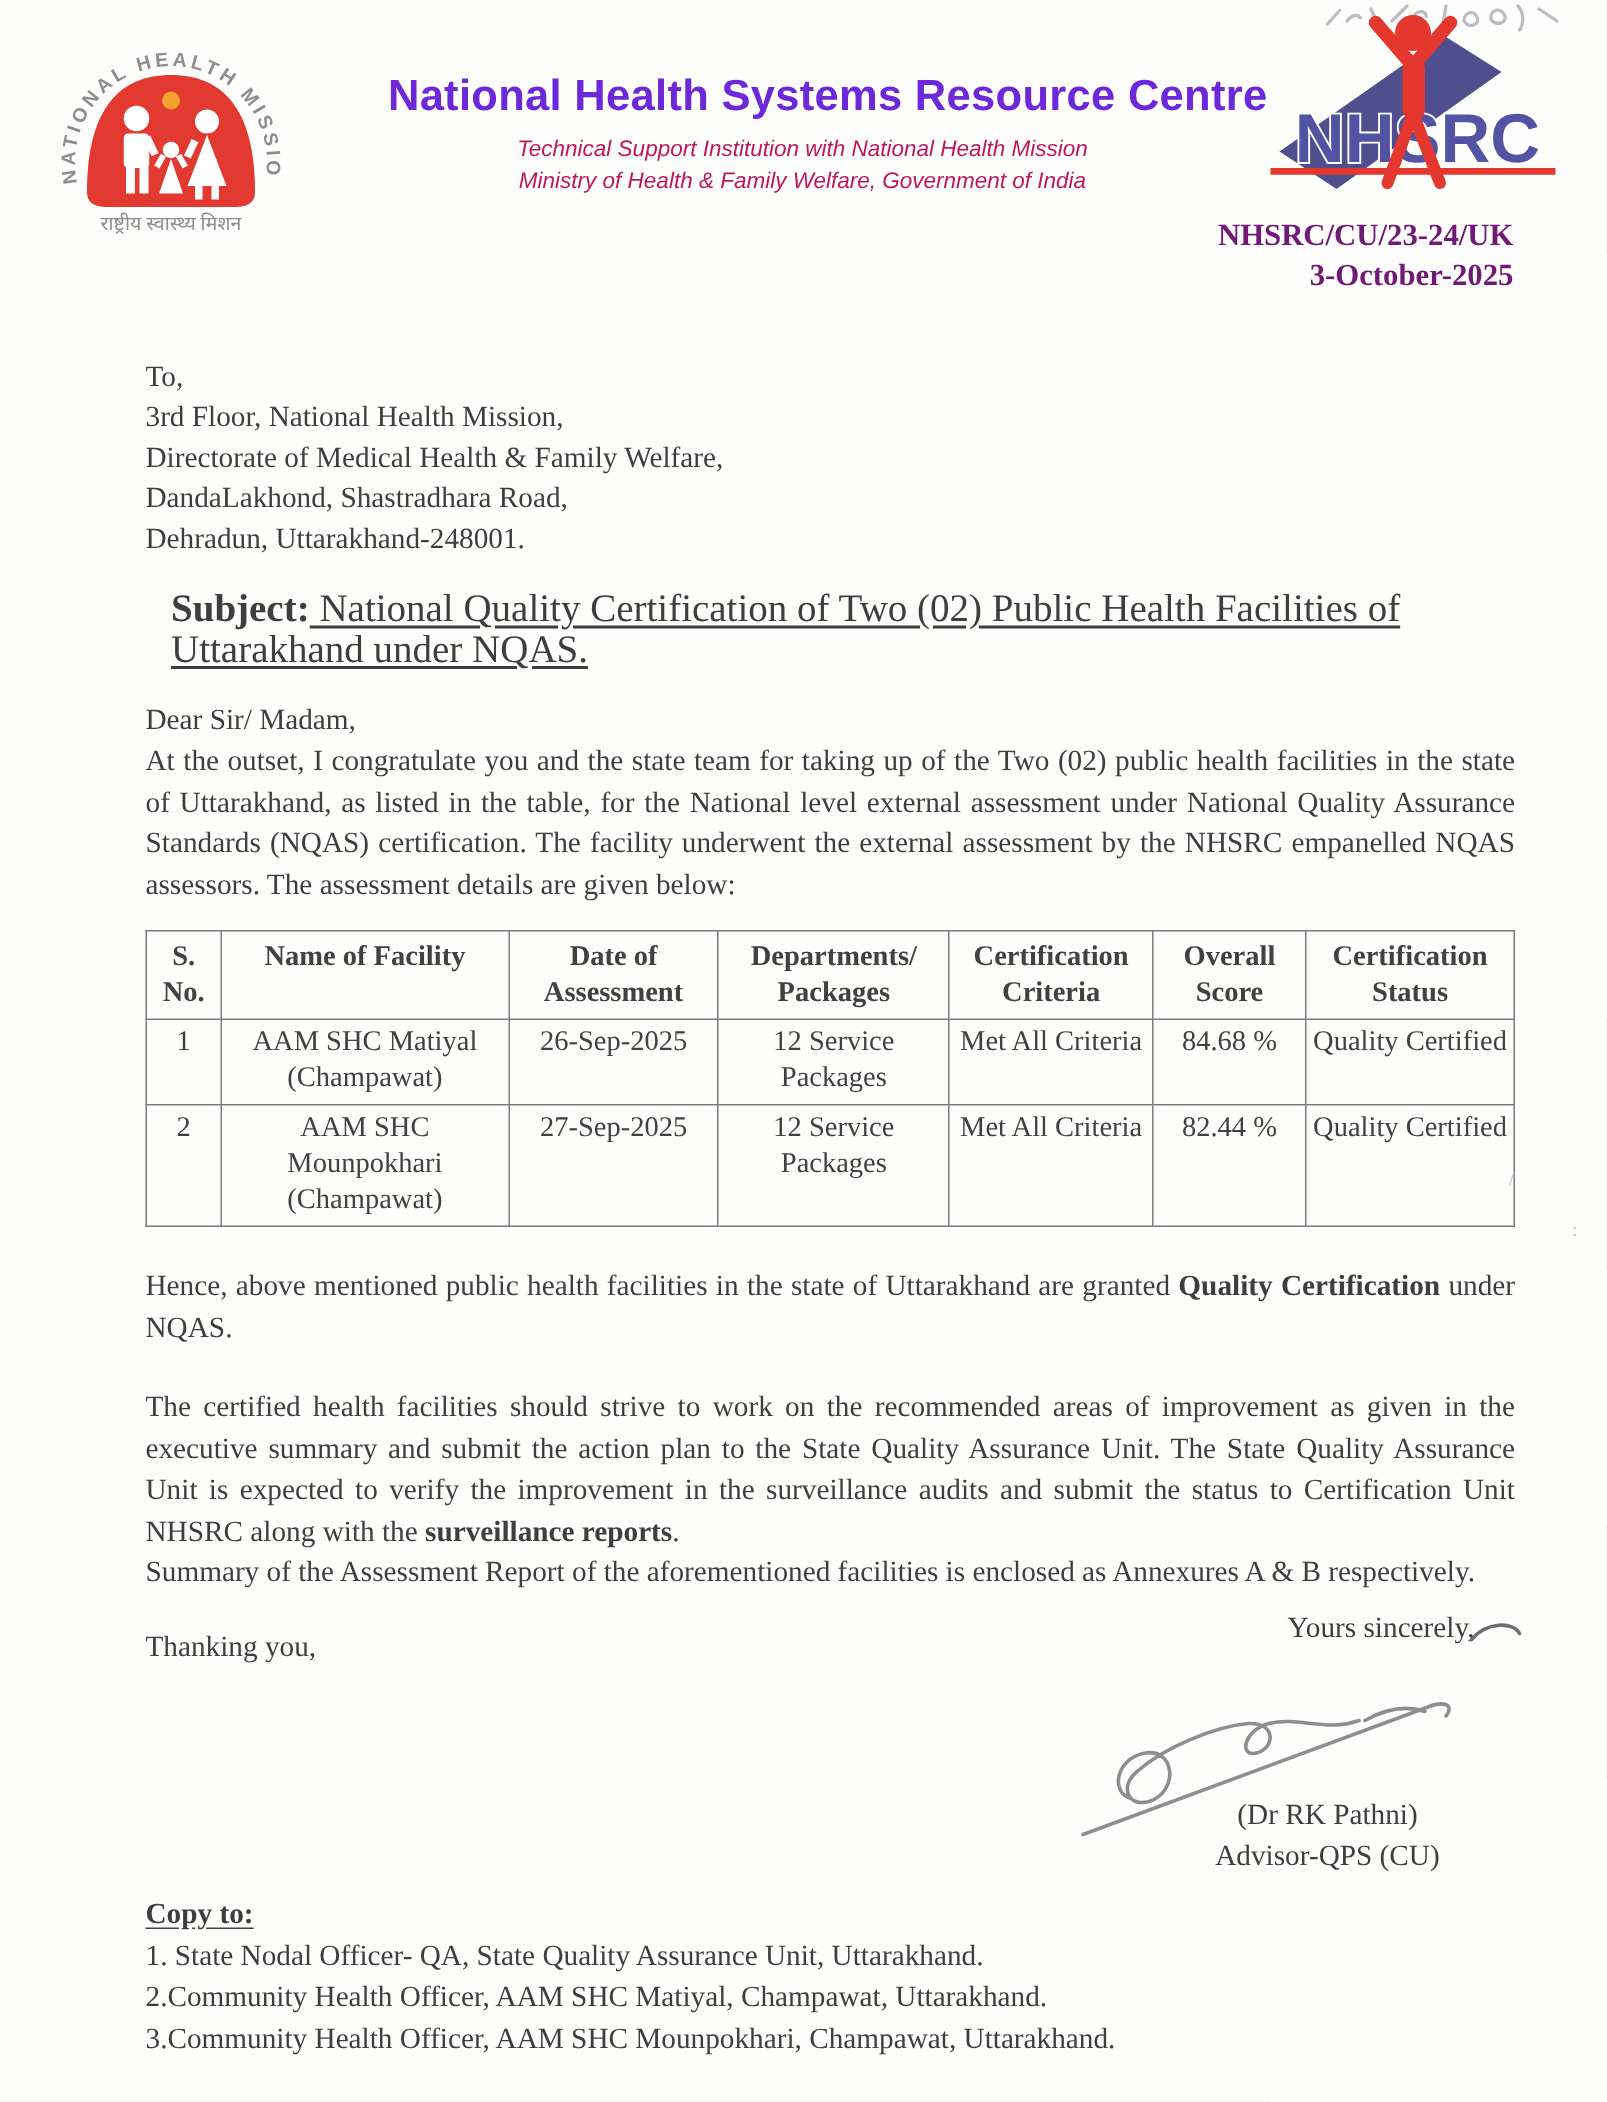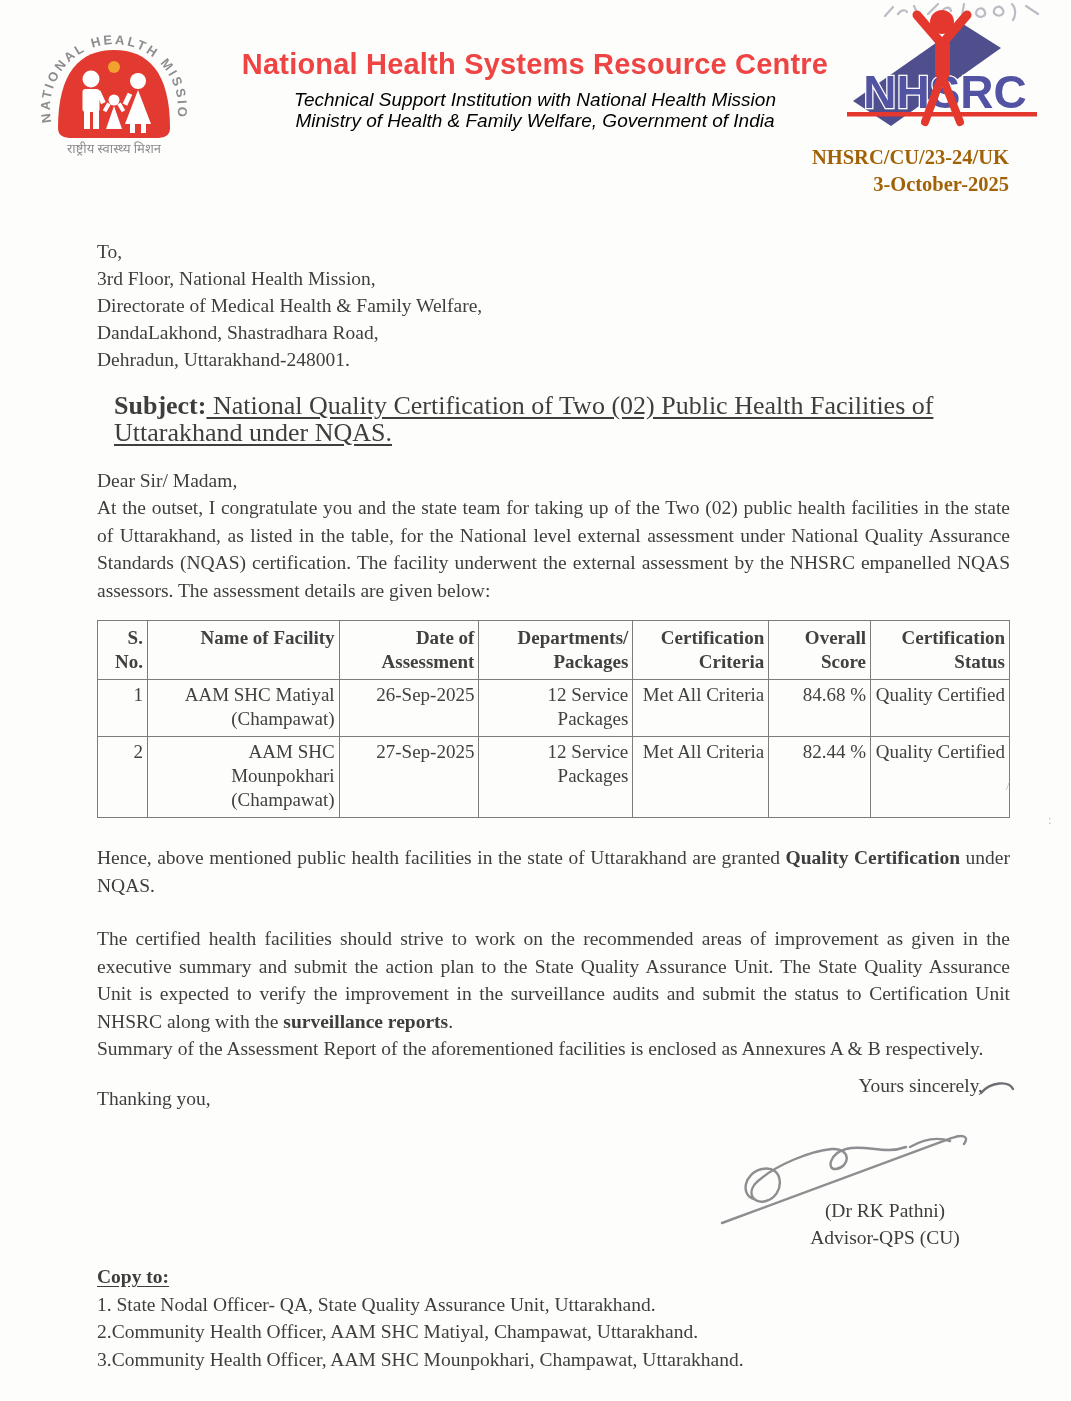--- a/index.html
+++ b/index.html
@@ -12,34 +12,35 @@
     font-family:"Liberation Serif", serif;
     color:#3e3e3e;
     overflow:hidden;
   }
   
   .nhm-logo { position:absolute; left:28px; top:10px; width:172px; height:148px; }
   .header-center { position:absolute; left:225px; top:48px; width:620px; text-align:center; }
   .doc-title {
     font-family:"Liberation Sans", sans-serif;
     font-weight:bold; font-size:29px; letter-spacing:.2px;
-    color:#ef4444;
+    color:#6d28d9;
+    text-align:right;
   }
   .doc-subtitle {
     margin-top:8px;
     font-family:"Liberation Sans", sans-serif;
-    font-style:italic; font-size:19px; line-height:21px;
-    color:#000000;
+    font-style:italic; font-size:15px; line-height:21px;
+    color:#be185d;
   }
   .nhsrc-logo { position:absolute; left:845px; top:2px; width:195px; height:135px; }
   .handwritten-top { position:absolute; left:880px; top:0; width:190px; height:26px; }
   .ref-block {
     position:absolute; right:62px; top:144px;
     text-align:right; font-weight:bold; font-size:20.5px; line-height:27px;
-    color:#a16207;
+    color:#701a75;
     margin-left:28px;
   }
   
   .body-col { position:absolute; left:97px; top:238px; width:913px; font-size:19.5px; line-height:27px; }
   .recipient div { line-height:27px; }
   .subject-line { margin-top:19px; padding-left:17px; font-size:26px; }
   .subject-label { font-weight:bold; }
   .subject-text { text-decoration:underline; text-underline-offset:3px; }
   .salutation { margin-top:21px; }
   .para { text-align:justify; line-height:27.5px; }
@@ -47,21 +48,21 @@
   
   table.assessment {
     margin-top:16px;
     border-collapse:collapse;
     width:913px;
     font-size:19px; line-height:24px;
     color:#414141;
   }
   table.assessment th, table.assessment td {
     border:1.6px solid #7c7c7c;
-    text-align:right; vertical-align:top;
+    text-align:center; vertical-align:top;
     padding:3px 4px 5px 4px;
   }
   table.assessment th { font-weight:bold; padding-top:5px; }
   
   .thanking { margin-top:22px; }
   .sig-block { position:absolute; left:759px; top:1075px; width:252px; text-align:center; }
   .closing { text-align:right; padding-right:28px; font-size:19.5px; }
   .pen-hook { position:absolute; right:-8px; top:4px; width:42px; height:22px; }
   .sig-scribble { position:absolute; left:-45px; top:28px; width:300px; height:125px; }
   .sig-name { margin-top:100px; font-size:19.5px; line-height:27px; }

